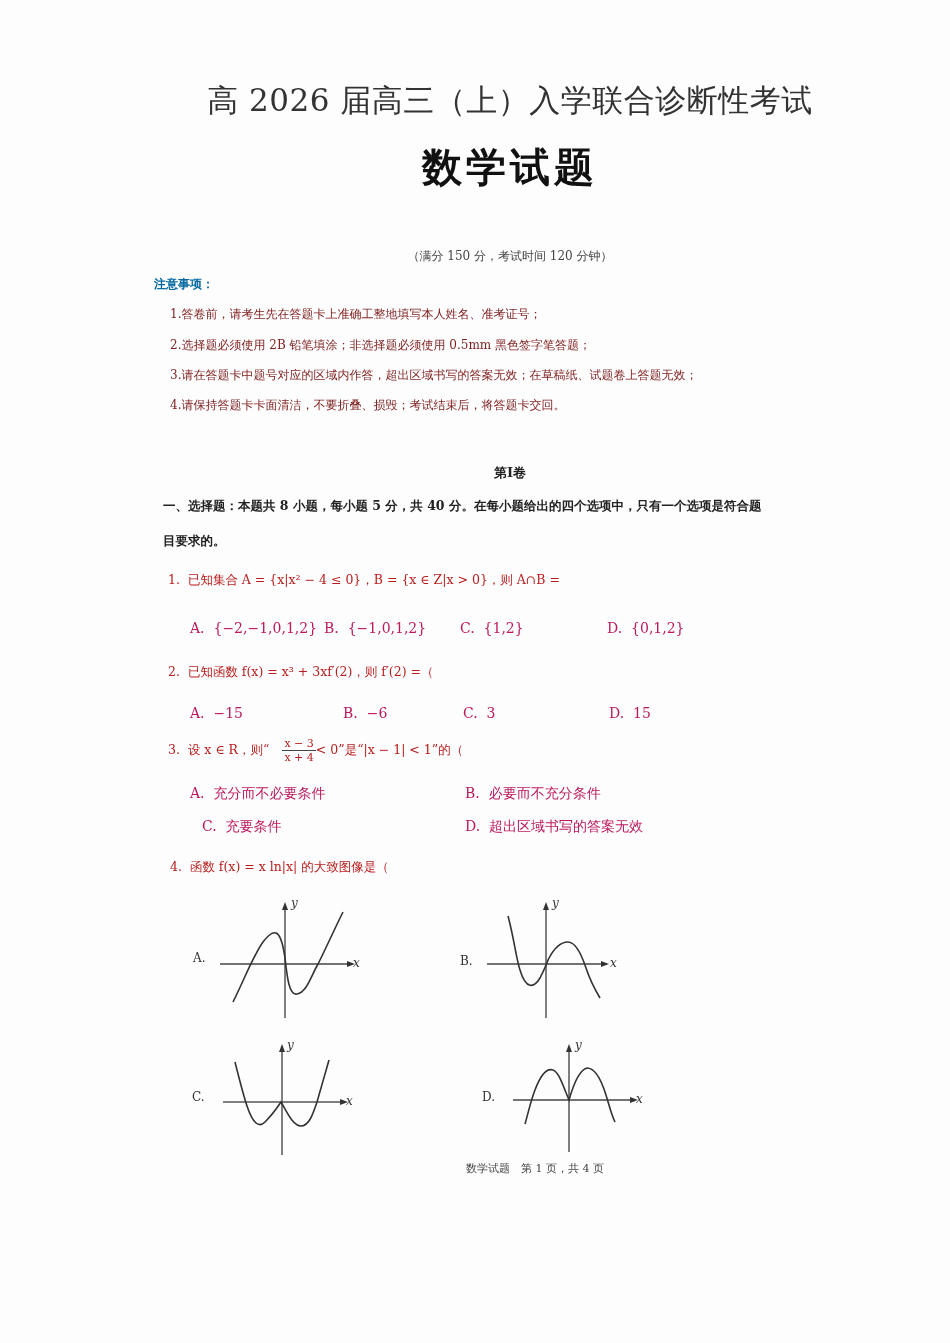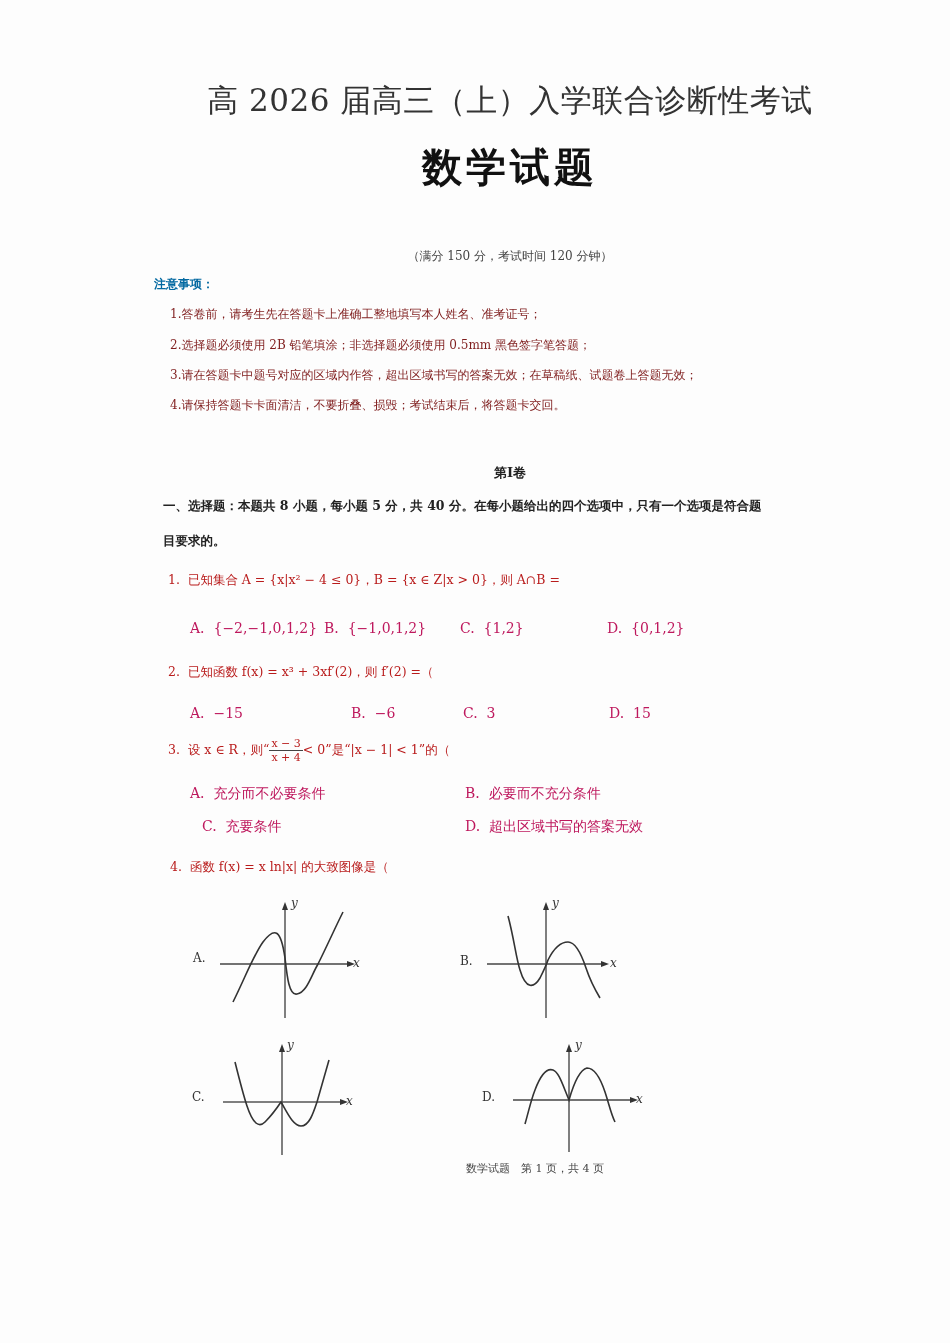--- a/index.html
+++ b/index.html
@@ -17,21 +17,21 @@
       font-size: 40px; font-weight: bold; color: #111; letter-spacing: 4px;
       font-family: "DejaVu Sans", "Liberation Sans", sans-serif;
     }
     .meta { left: 0; width: 1020px; top: 248px; text-align: center; font-size: 12px; color: #444; }
     .notice-head { left: 154px; top: 276px; font-size: 12px; font-weight: bold; color: #0369a1; }
     .notice { left: 170px; font-size: 12px; color: #7f1d1d; }
     .volume { left: 0; width: 1020px; top: 464px; text-align: center; font-size: 13px; font-weight: bold; color: #222; }
     .section { left: 163px; font-size: 12.5px; font-weight: bold; color: #222; }
     .q { left: 168px; font-size: 12.5px; color: #b91c1c; }
     .opt { font-size: 14px; color: #be185d; }
-    .frac { display: inline-block; vertical-align: middle; text-align: center; font-size: 11px; line-height: 13px; }
+    .frac { display: inline-block; vertical-align: middle; text-align: center; font-size: 11px; line-height: 13px; margin-left: 13px; }
     .frac .num { display: block; border-bottom: 1px solid #444; padding: 0 2px; }
     .frac .den { display: block; padding: 0 2px; }
     .graph { position: absolute; }
     .graph svg { display: block; }
     .glabel { position: absolute; font-size: 12px; color: #333; }
     .footer { left: 0; width: 1070px; top: 1161px; text-align: center; font-size: 11px; color: #444; }
   </style>
 </head>
 <body>
 
@@ -56,21 +56,21 @@
 <div class="abs opt" style="left:190px;top:620px"><span>A.</span>&nbsp;&nbsp;<span>{−2,−1,0,1,2}</span></div>
 <div class="abs opt" style="left:324px;top:620px"><span>B.</span>&nbsp;&nbsp;<span>{−1,0,1,2}</span></div>
 <div class="abs opt" style="left:460px;top:620px"><span>C.</span>&nbsp;&nbsp;<span>{1,2}</span></div>
 <div class="abs opt" style="left:607px;top:620px"><span>D.</span>&nbsp;&nbsp;<span>{0,1,2}</span></div>
 
 <div class="abs q" style="top:664px">
   <span>2.</span>&nbsp;
   <span>已知函数 f(x) = x³ + 3xf′(2)，则 f′(2) =（</span>
 </div>
 <div class="abs opt" style="left:190px;top:705px"><span>A.</span>&nbsp;&nbsp;<span>−15</span></div>
-<div class="abs opt" style="left:351px;top:705px"><span>B.</span>&nbsp;&nbsp;<span>−6</span></div>
+<div class="abs opt" style="left:343px;top:705px"><span>B.</span>&nbsp;&nbsp;<span>−6</span></div>
 <div class="abs opt" style="left:463px;top:705px"><span>C.</span>&nbsp;&nbsp;<span>3</span></div>
 <div class="abs opt" style="left:609px;top:705px"><span>D.</span>&nbsp;&nbsp;<span>15</span></div>
 
 <div class="abs q" style="top:737px">
   <span>3.</span>&nbsp;
   <span>设 x ∈ R，则“</span><span class="frac"><span class="num">x − 3</span><span class="den">x + 4</span></span><span>&lt; 0”是“|x − 1| &lt; 1”的（</span>
 </div>
 <div class="abs opt" style="left:190px;top:785px"><span>A.</span>&nbsp;&nbsp;<span>充分而不必要条件</span></div>
 <div class="abs opt" style="left:465px;top:785px"><span>B.</span>&nbsp;&nbsp;<span>必要而不充分条件</span></div>
 <div class="abs opt" style="left:202px;top:818px"><span>C.</span>&nbsp;&nbsp;<span>充要条件</span></div>

